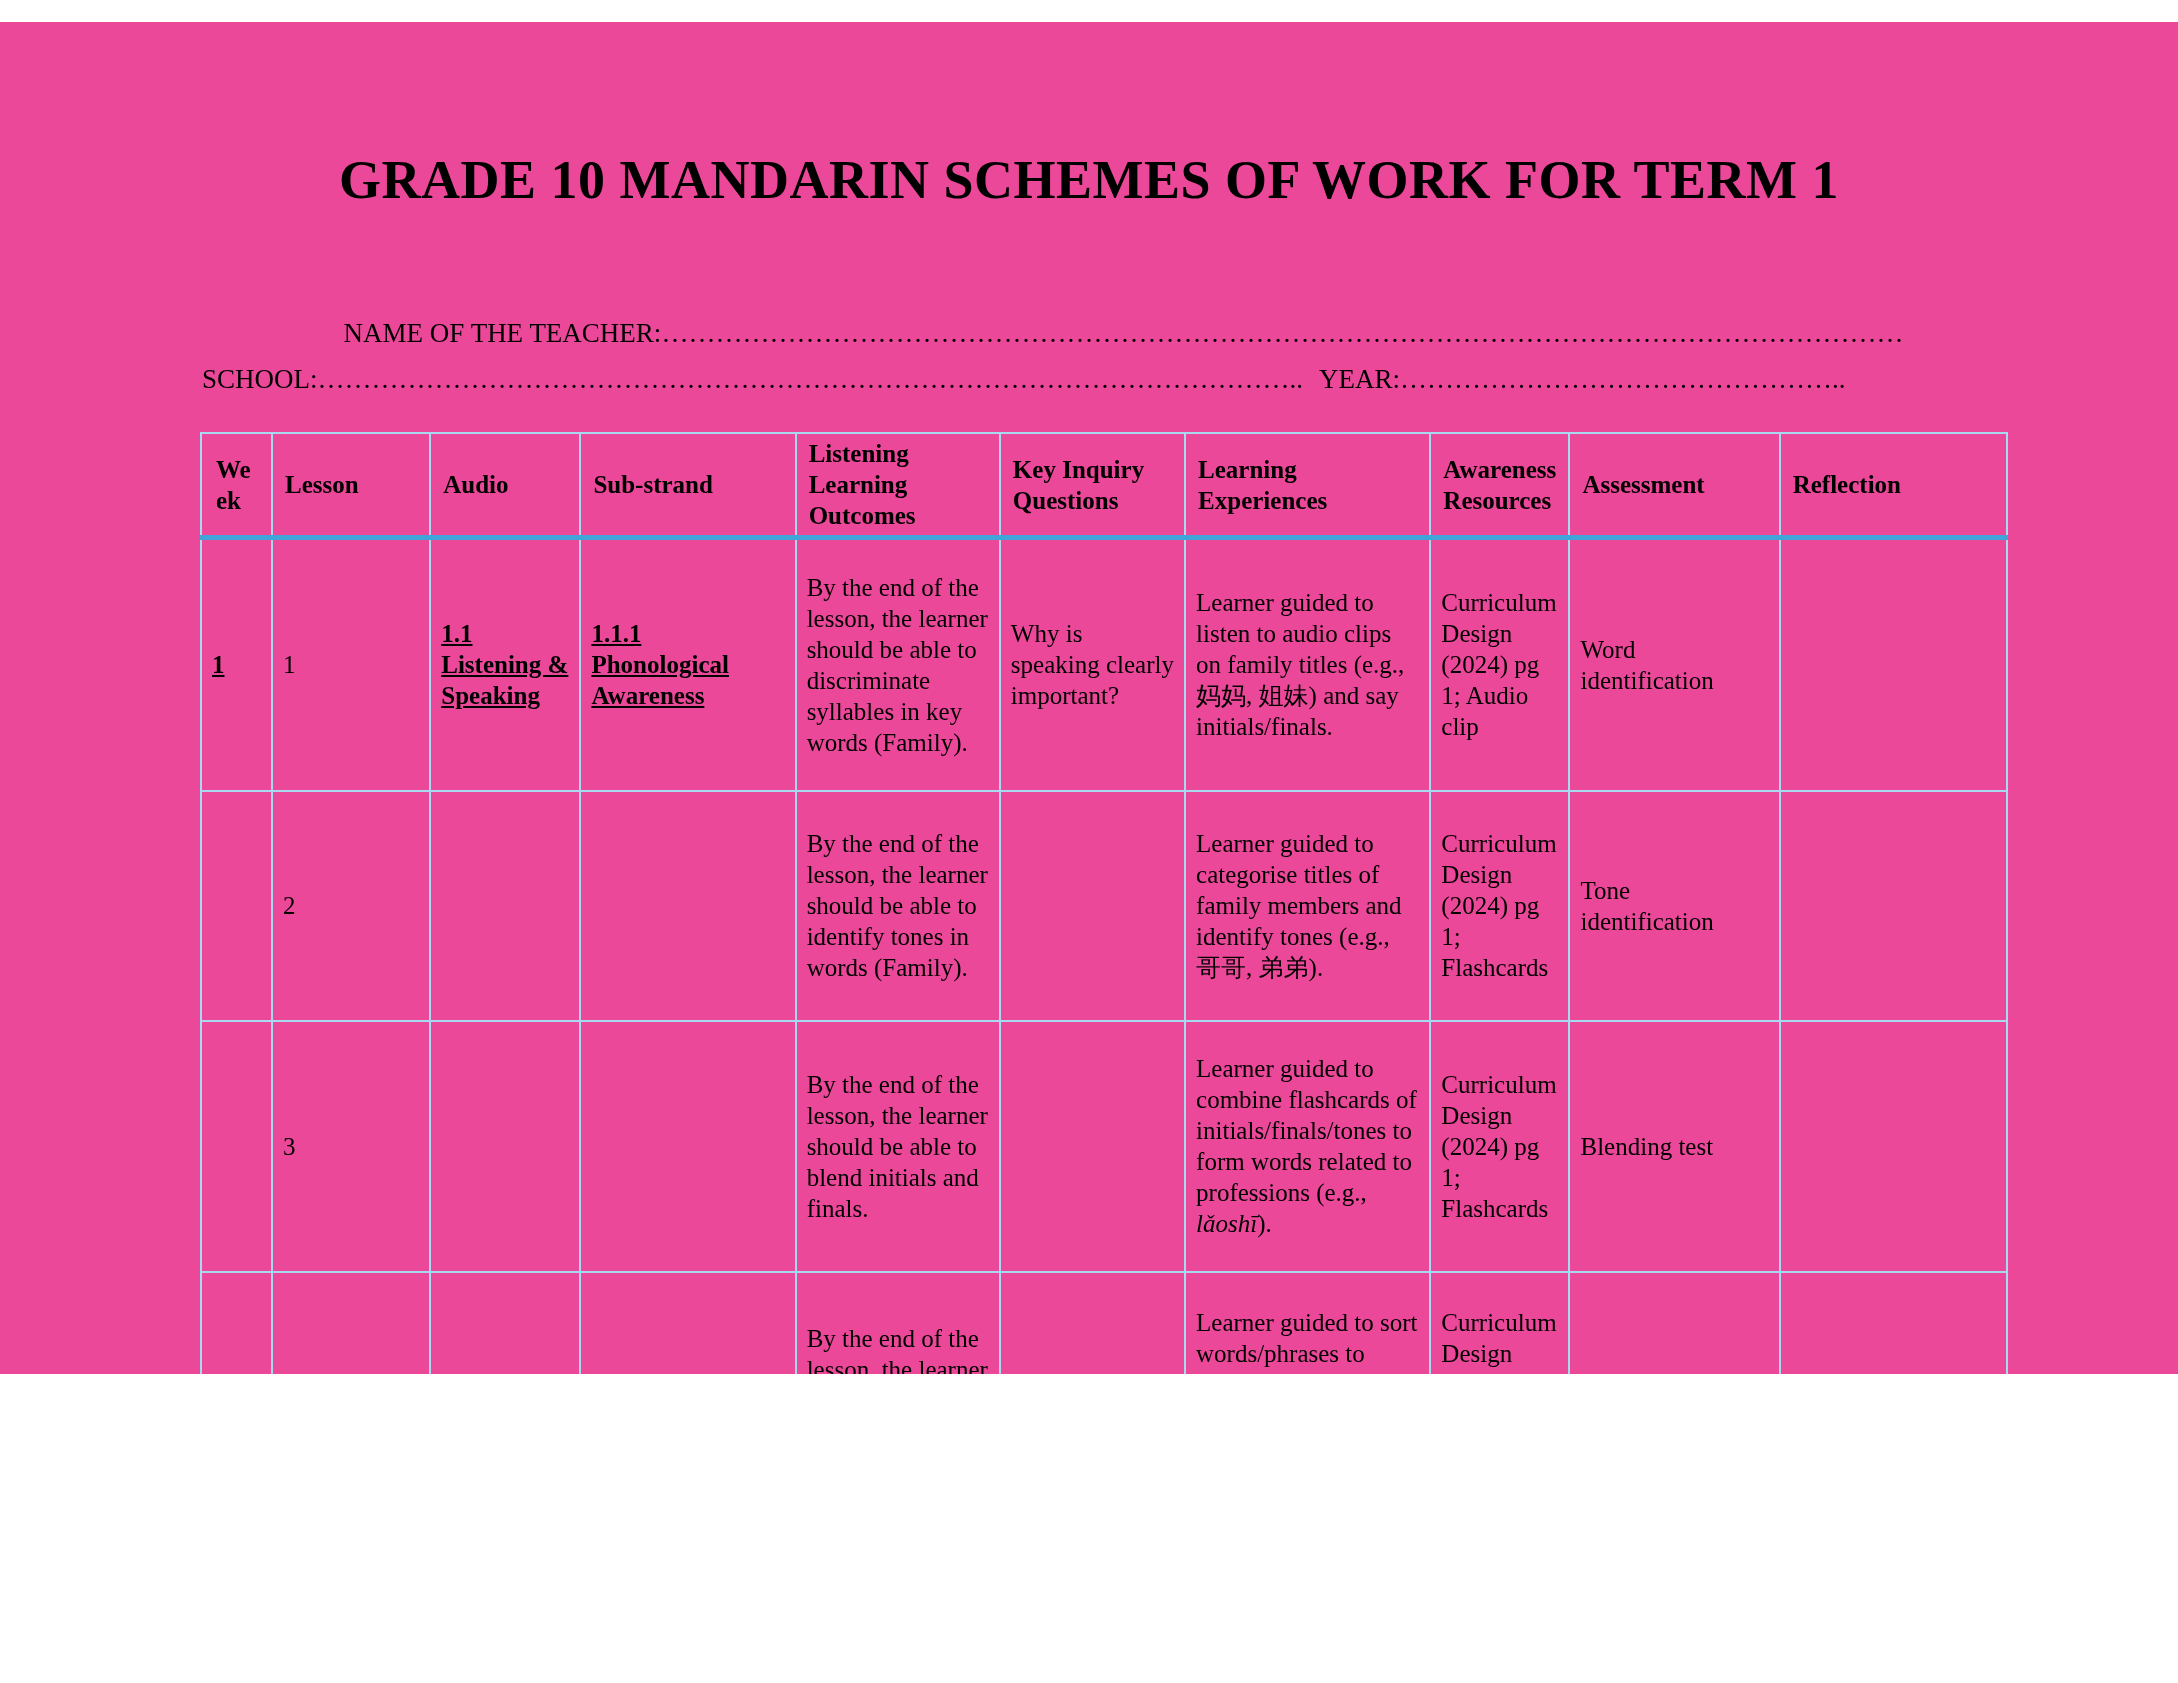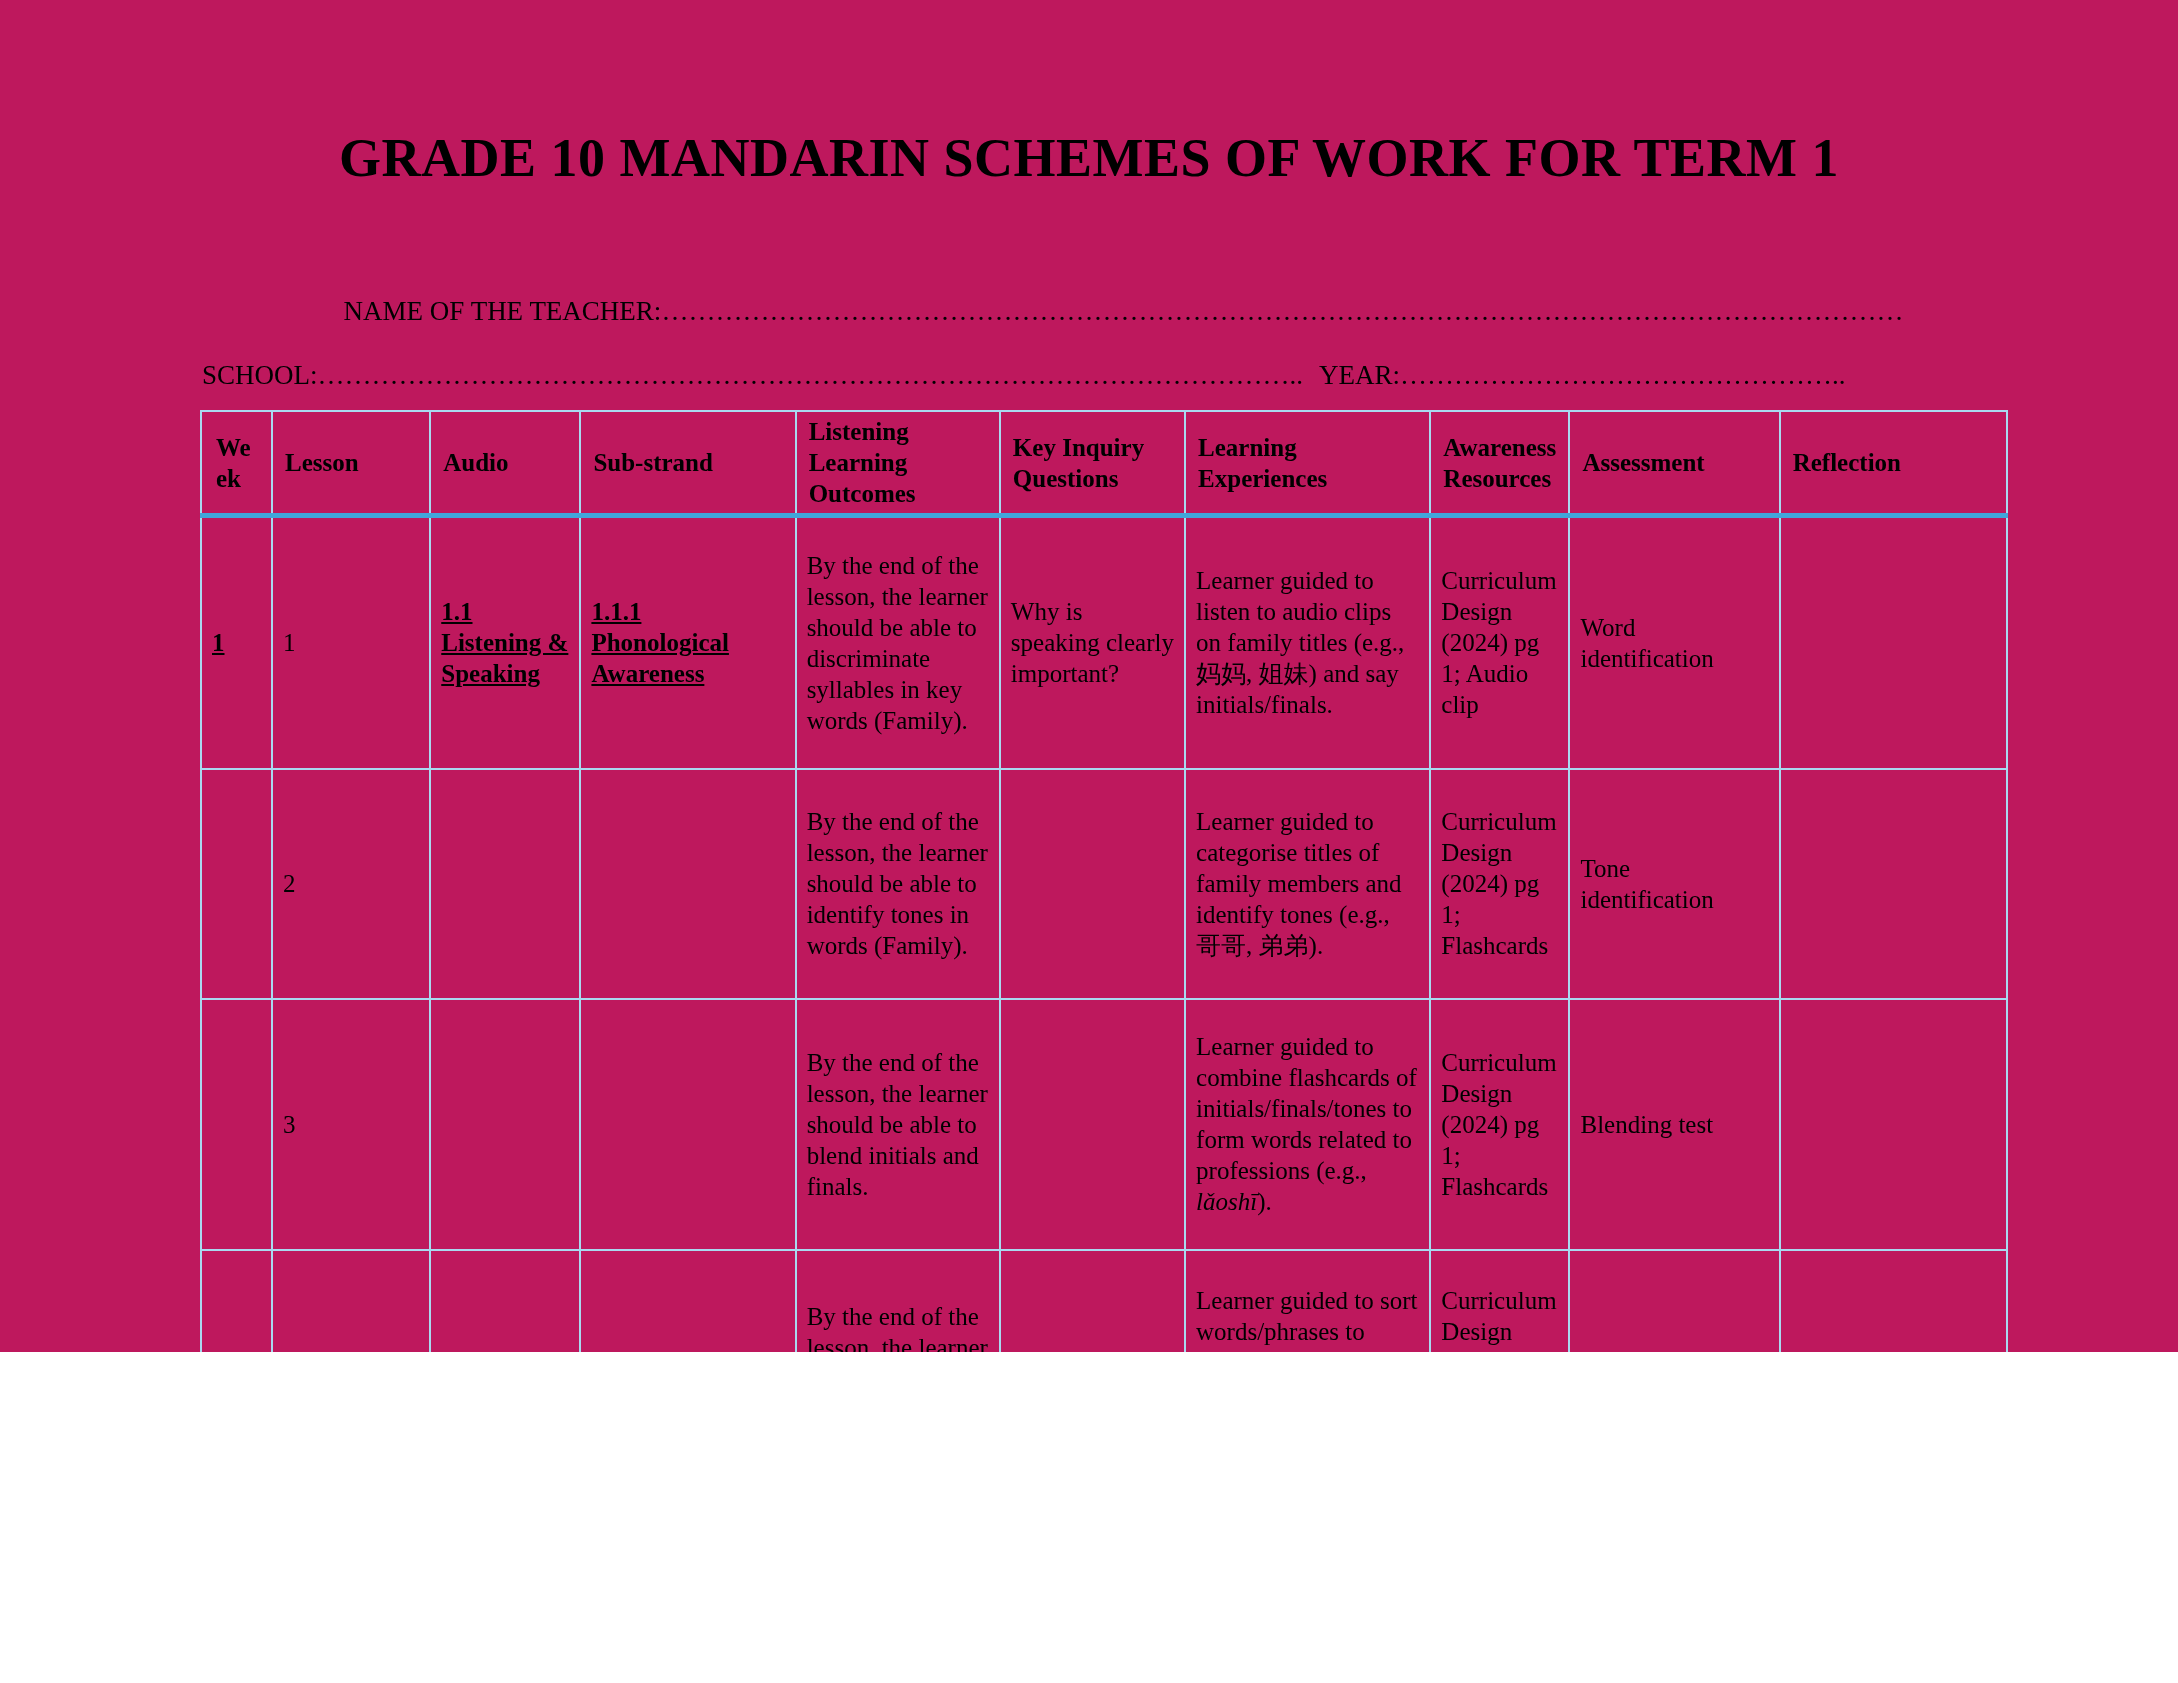--- a/index.html
+++ b/index.html
@@ -1,23 +1,24 @@
 <!DOCTYPE html>
 <html><head>
 <meta charset="utf-8">
 <style>
   html, body { margin: 0; padding: 0; background: #ffffff; }
   .page {
     position: relative;
     width: 2178px;
     height: 1352px;
-    background: #be185d;
+    background: #ec4899;
     font-family: "Liberation Serif", serif;
     color: #000000;
     overflow: hidden;
+    margin-top: 22px;
   }
   .title {
     position: absolute;
     top: 127px;
     left: 0;
     width: 100%;
     margin: 0;
     text-align: center;
     font-size: 54px;
     font-weight: bold;
@@ -25,21 +26,21 @@
   }
   .fill-line {
     position: absolute;
     left: 202px;
     width: 1843px;
     font-size: 27px;
     white-space: nowrap;
     overflow: hidden;
   }
   .line-teacher { top: 296px; text-align: center; }
-  .line-school  { top: 360px; }
+  .line-school  { top: 342px; }
   .year-label { margin-left: 16px; }
 
   table.scheme-table {
     position: absolute;
     left: 200px;
     top: 410px;
     width: 1808px;
     border-collapse: collapse;
     table-layout: fixed;
     font-size: 25px;

